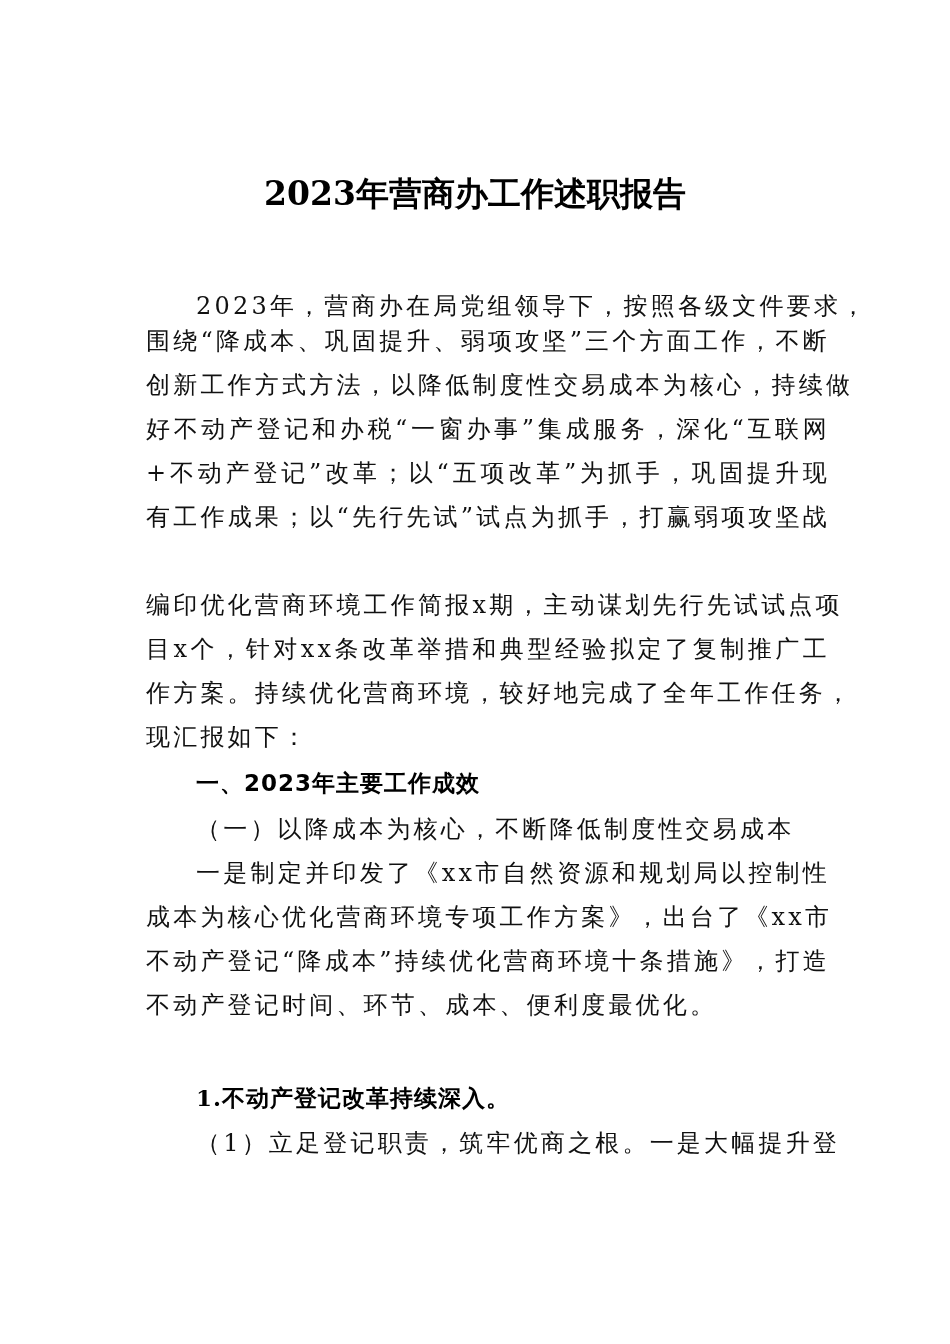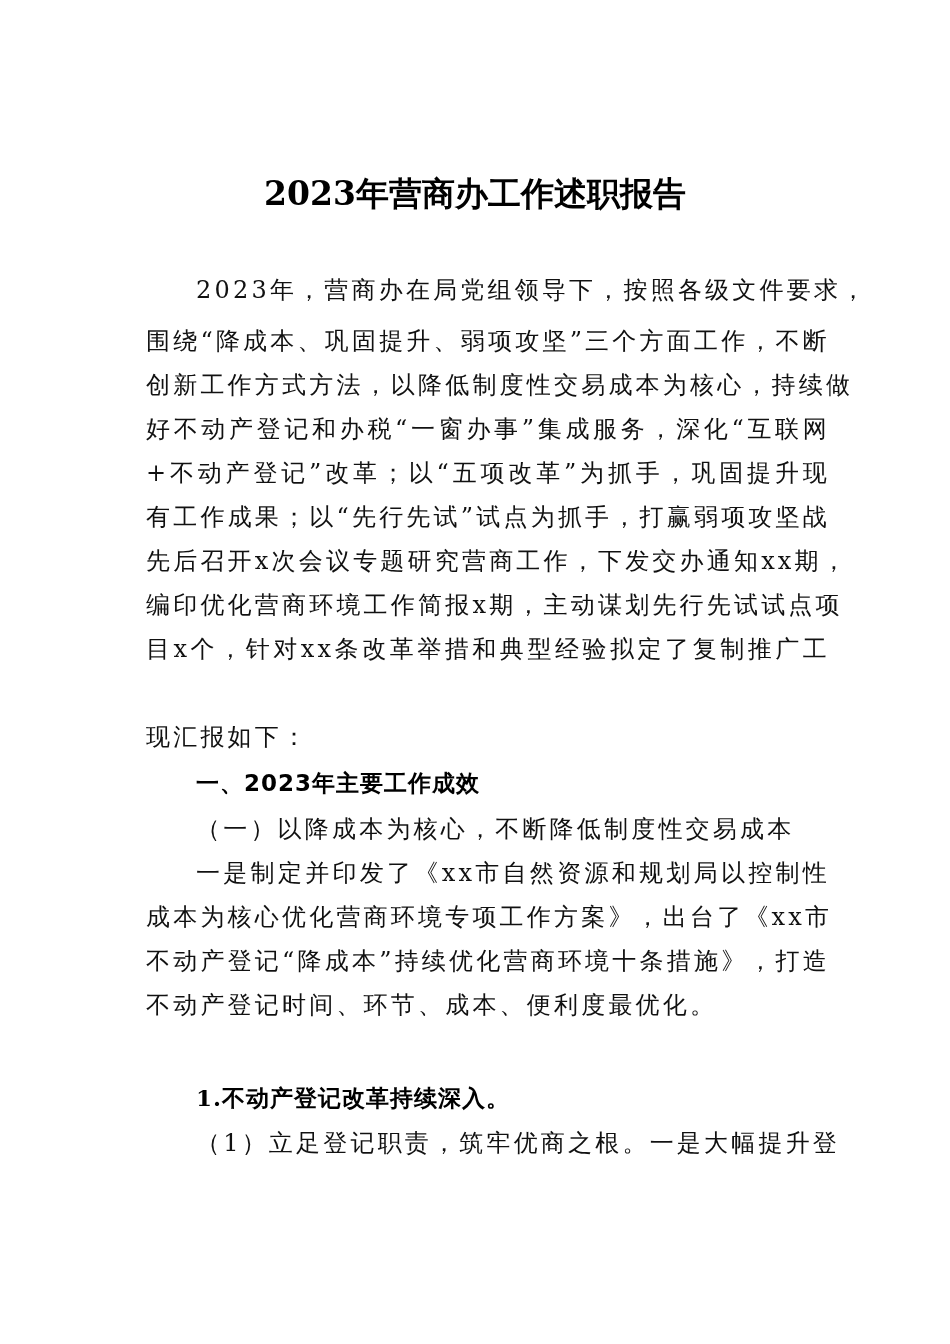--- a/index.html
+++ b/index.html
@@ -68,29 +68,29 @@
       color: #000;
     }
   </style>
 </head>
 <body>
 
 <div class="page">
 
   <div class="title">2023年营商办工作述职报告</div>
 
-  <div class="line indent justify" style="top:272px">2023年，营商办在局党组领导下，按照各级文件要求，</div>
+  <div class="line indent justify" style="top:288px">2023年，营商办在局党组领导下，按照各级文件要求，</div>
   <div class="line justify" style="top:323px">围绕“降成本、巩固提升、弱项攻坚”三个方面工作，不断</div>
   <div class="line justify" style="top:367px">创新工作方式方法，以降低制度性交易成本为核心，持续做</div>
   <div class="line justify" style="top:411px">好不动产登记和办税“一窗办事”集成服务，深化“互联网</div>
   <div class="line justify" style="top:455px">+不动产登记”改革；以“五项改革”为抓手，巩固提升现</div>
   <div class="line justify" style="top:499px">有工作成果；以“先行先试”试点为抓手，打赢弱项攻坚战</div>
-  <div class="line justify" style="top:543px">先后召开x次会议专题研究营商工作，下发交办通知xx期，</div>
   <div class="line justify" style="top:587px">编印优化营商环境工作简报x期，主动谋划先行先试试点项</div>
   <div class="line justify" style="top:631px">目x个，针对xx条改革举措和典型经验拟定了复制推广工</div>
+  <div class="line justify" style="top:675px">作方案。持续优化营商环境，较好地完成了全年工作任务，</div>
   <div class="line" style="top:719px">现汇报如下：</div>
 
   <div class="line indent heading1" style="top:765px">一、2023年主要工作成效</div>
 
   <div class="line indent" style="top:811px">（一）以降成本为核心，不断降低制度性交易成本</div>
 
   <div class="line indent justify" style="top:855px">一是制定并印发了《xx市自然资源和规划局以控制性</div>
   <div class="line justify" style="top:899px">成本为核心优化营商环境专项工作方案》，出台了《xx市</div>
   <div class="line justify" style="top:943px">不动产登记“降成本”持续优化营商环境十条措施》，打造</div>
   <div class="line" style="top:987px">不动产登记时间、环节、成本、便利度最优化。</div>

